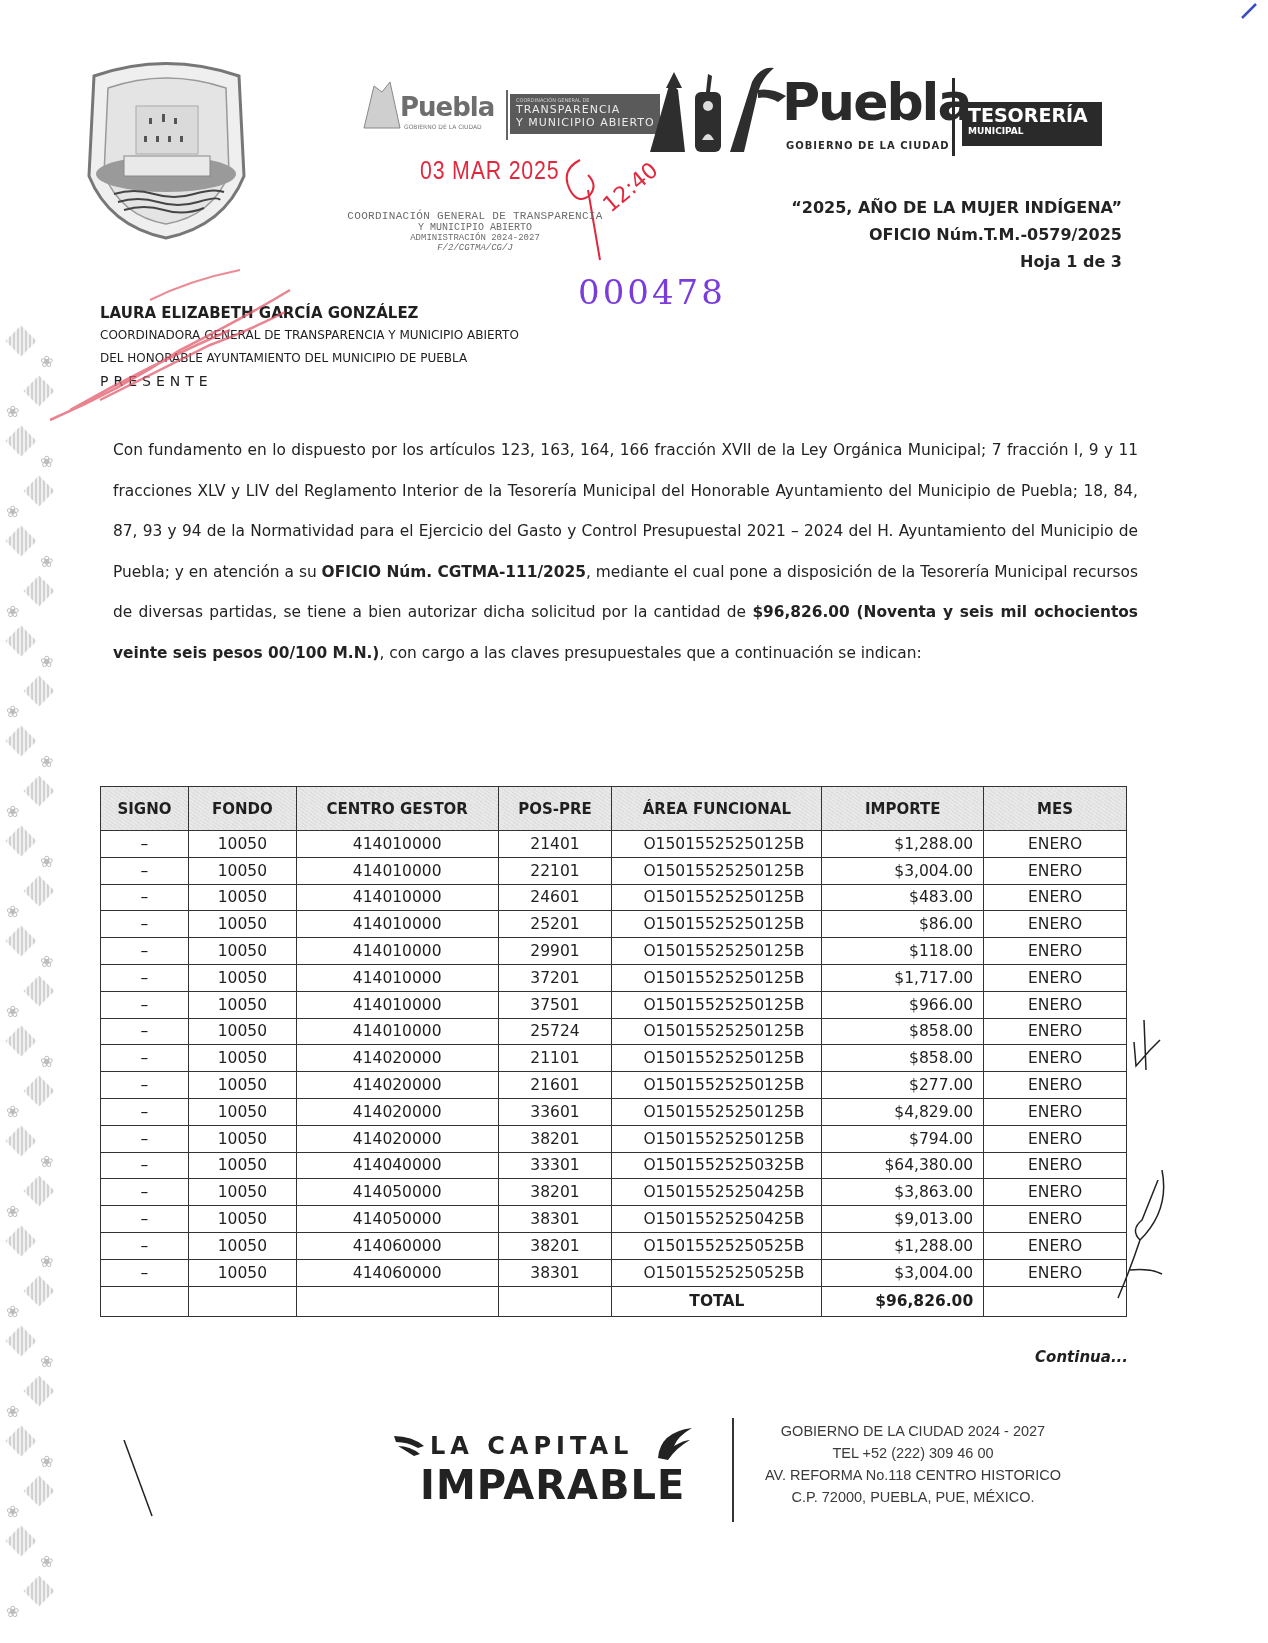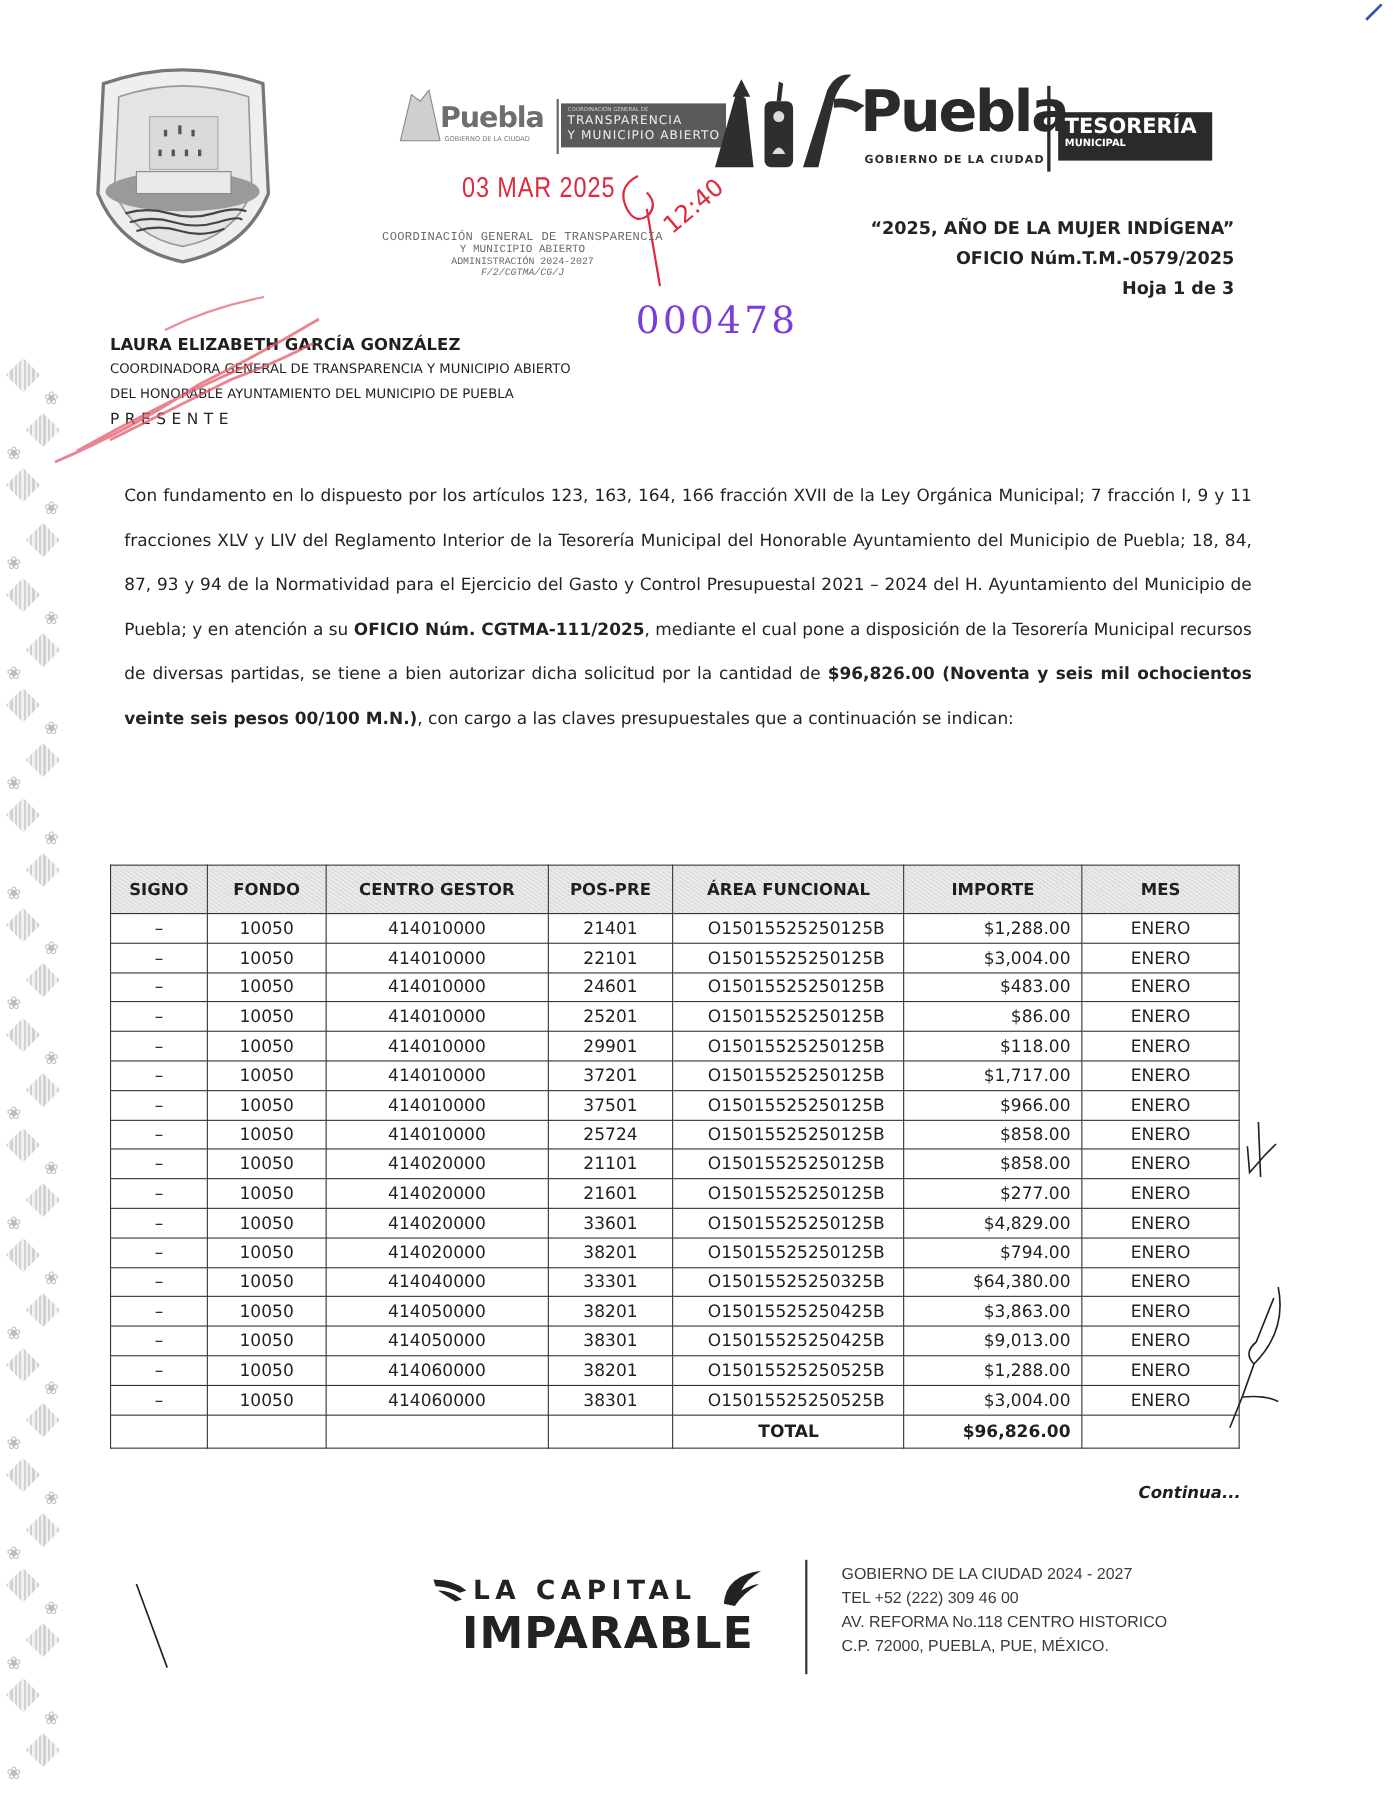--- a/index.html
+++ b/index.html
@@ -108,21 +108,21 @@
   .continua { right: 140px; top: 1348px; font-size: 15px; font-weight: bold; font-style: italic; }
 
   
   .sig { pointer-events: none; }
 
   
   .footer-logo { left: 392px; top: 1422px; width: 330px; height: 110px; }
   .footer-logo .l1 { position: absolute; left: 38px; top: 10px; font-size: 24px; font-weight: bold; letter-spacing: 5px; color: #222; }
   .footer-logo .l2 { position: absolute; left: 28px; top: 40px; font-size: 40px; font-weight: bold; letter-spacing: 1px; color: #222; }
   .footer-divider { left: 732px; top: 1418px; width: 2px; height: 104px; background: #333; }
-  .footer-info { left: 765px; top: 1420px; font-family: "Liberation Sans", sans-serif; font-size: 14.5px; line-height: 22px; color: #3a3a3a; }
+  .footer-info { left: 765px; top: 1420px; font-family: "Liberation Sans", sans-serif; font-size: 14.5px; line-height: 22px; color: #3a3a3a; text-align: center; }
 </style>
 </head>
 <body>
 
 <div class="abs side-border" id="sideBorder">
     <div class="dia" style="left: 10px; top: 0px;"></div>
     <span class="flr" style="left: 40px; top: 22px;">❀</span>
     <div class="dia" style="left: 28px; top: 50px;"></div>
     <span class="flr" style="left: 6px; top: 72px;">❀</span>
     <div class="dia" style="left: 10px; top: 100px;"></div>

